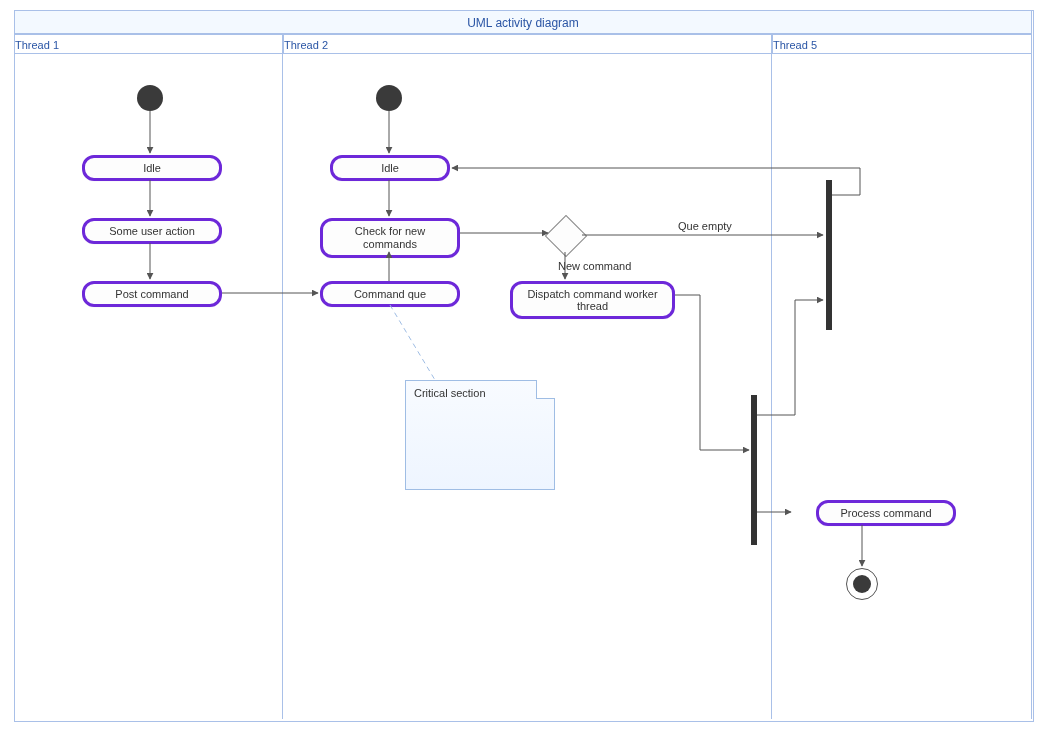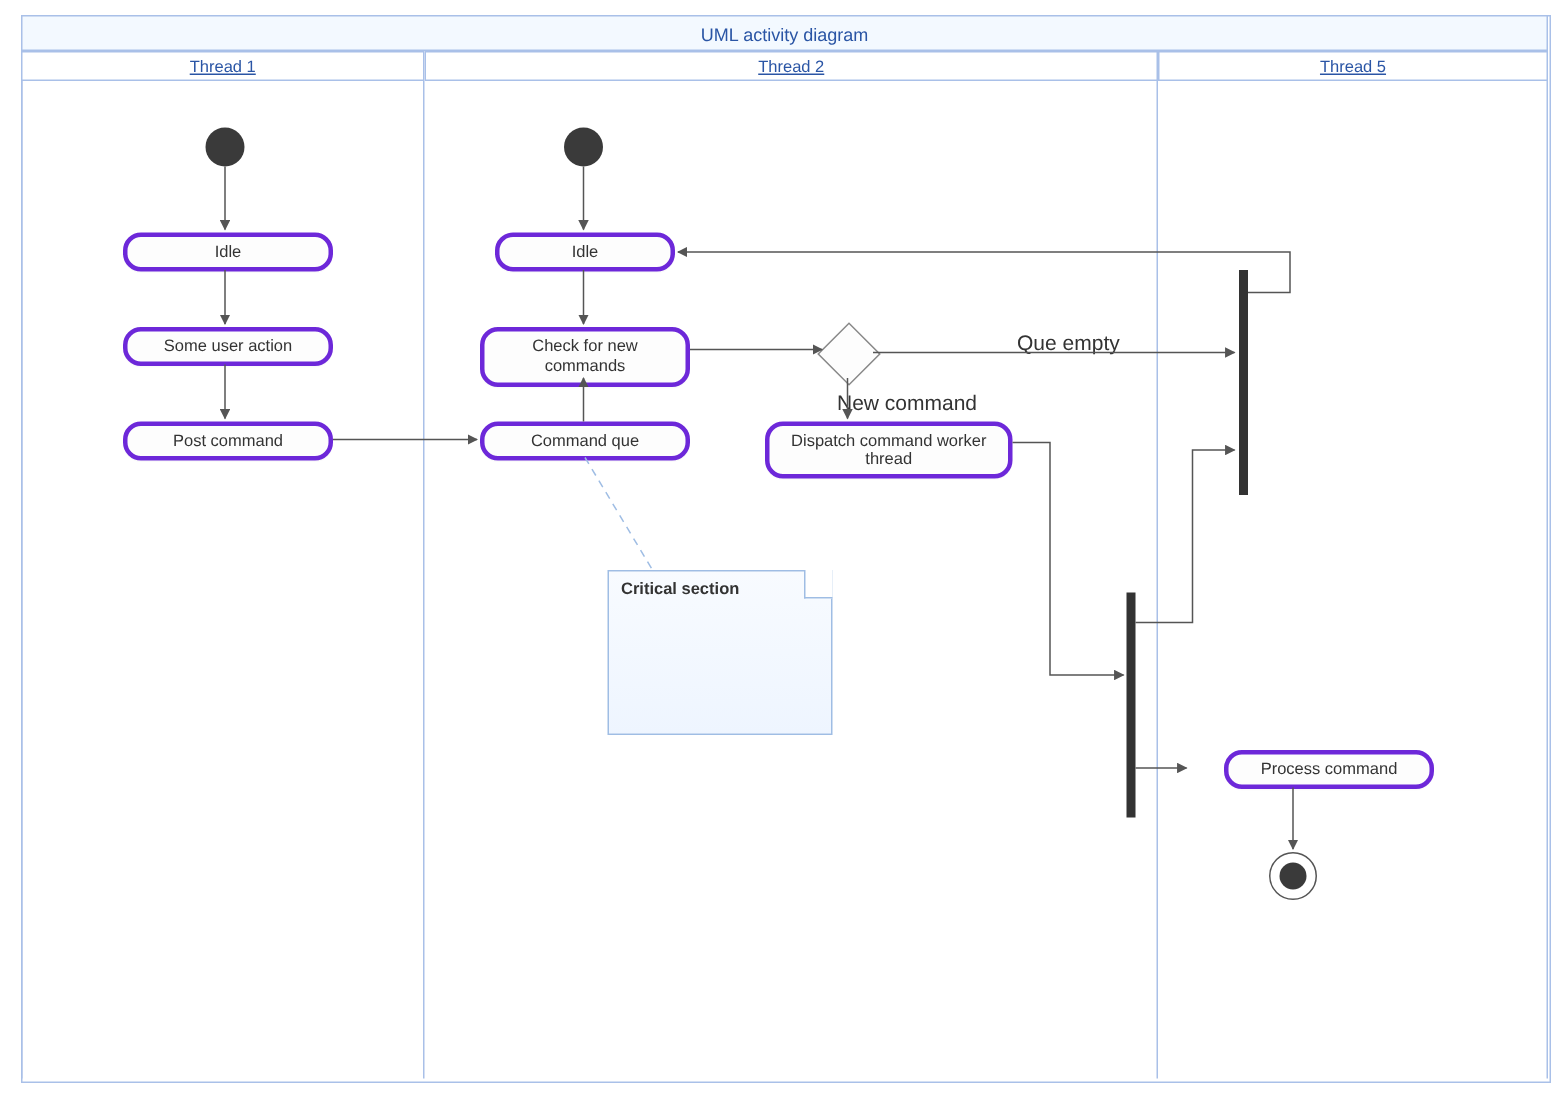--- a/index.html
+++ b/index.html
@@ -1,37 +1,37 @@
 <!DOCTYPE html>
 <html><head>
 <meta charset="utf-8">
 <style>
   html,body{margin:0;padding:0;background:#fff;font-family:Arial,Helvetica,sans-serif;}
   .stage{position:relative;width:942px;height:734px;}
   
   .frame{position:absolute;left:14px;top:10px;width:1018px;height:710px;border:1px solid #a9c0e8;}
   .title{position:absolute;left:14px;top:10px;width:1018px;height:24px;background:#f3f9ff;border:1px solid #a9c0e8;text-align:center;color:#2a55a5;font-size:12px;line-height:24px;box-sizing:border-box;}
-  .lane-head{position:absolute;top:34px;height:20px;background:#fff;border:1px solid #a9c0e8;text-align:center;color:#2a55a5;font-size:11px;line-height:20px;box-sizing:border-box;text-decoration:underline;}
+  .lane-head{position:absolute;top:34px;height:20px;background:#fff;border:1px solid #a9c0e8;color:#2a55a5;font-size:11px;line-height:20px;box-sizing:border-box;}
   .lane-body{position:absolute;top:54px;height:665px;border-right:1px solid #a9c0e8;box-sizing:border-box;}
   
   .act{position:absolute;padding:4px 10px;min-width:90px;background:#fdfdfd;border:3px solid #6d28d9;border-radius:12px;text-align:center;font-size:11px;color:#333;box-shadow:0 1px 0 rgba(0,0,0,.02);box-sizing:border-box;}
   
   .dot{position:absolute;width:26px;height:26px;background:#3a3a3a;border-radius:50%;}
   .final{position:absolute;width:30px;height:30px;border:1.5px solid #555;border-radius:50%;display:flex;align-items:center;justify-content:center;}
   .final .inner{width:18px;height:18px;background:#3a3a3a;border-radius:50%;}
   
   .diamond{position:absolute;width:28px;height:28px;border:1px solid #888;background:#fdfdfd;transform:rotate(45deg);}
   
   .bar{position:absolute;width:6px;background:#333;}
   
-  .note{position:absolute;width:150px;height:110px;border:1px solid #9fbde4;background:linear-gradient(#f8fbff,#eef5ff);font-size:11px;color:#333;box-sizing:border-box;padding:6px 8px;font-weight:bold;}
+  .note{position:absolute;width:150px;height:110px;border:1px solid #9fbde4;background:linear-gradient(#f8fbff,#eef5ff);font-size:11px;color:#333;box-sizing:border-box;padding:6px 8px;}
   .note .fold{position:absolute;top:-1px;right:-1px;width:18px;height:18px;background:#fff;border-left:1px solid #9fbde4;border-bottom:1px solid #9fbde4;}
   
   svg.edges{position:absolute;left:0;top:0;width:1045px;height:734px;pointer-events:none;}
-  .lbl{position:absolute;font-size:14px;color:#333;}
+  .lbl{position:absolute;font-size:11px;color:#333;}
 </style>
 </head>
 <body>
 
 <div class="stage">
 
   <div class="frame"></div>
   <div class="title">UML activity diagram</div>
 
   <div class="lane-head" style="left:14px;width:269px">Thread 1</div>

